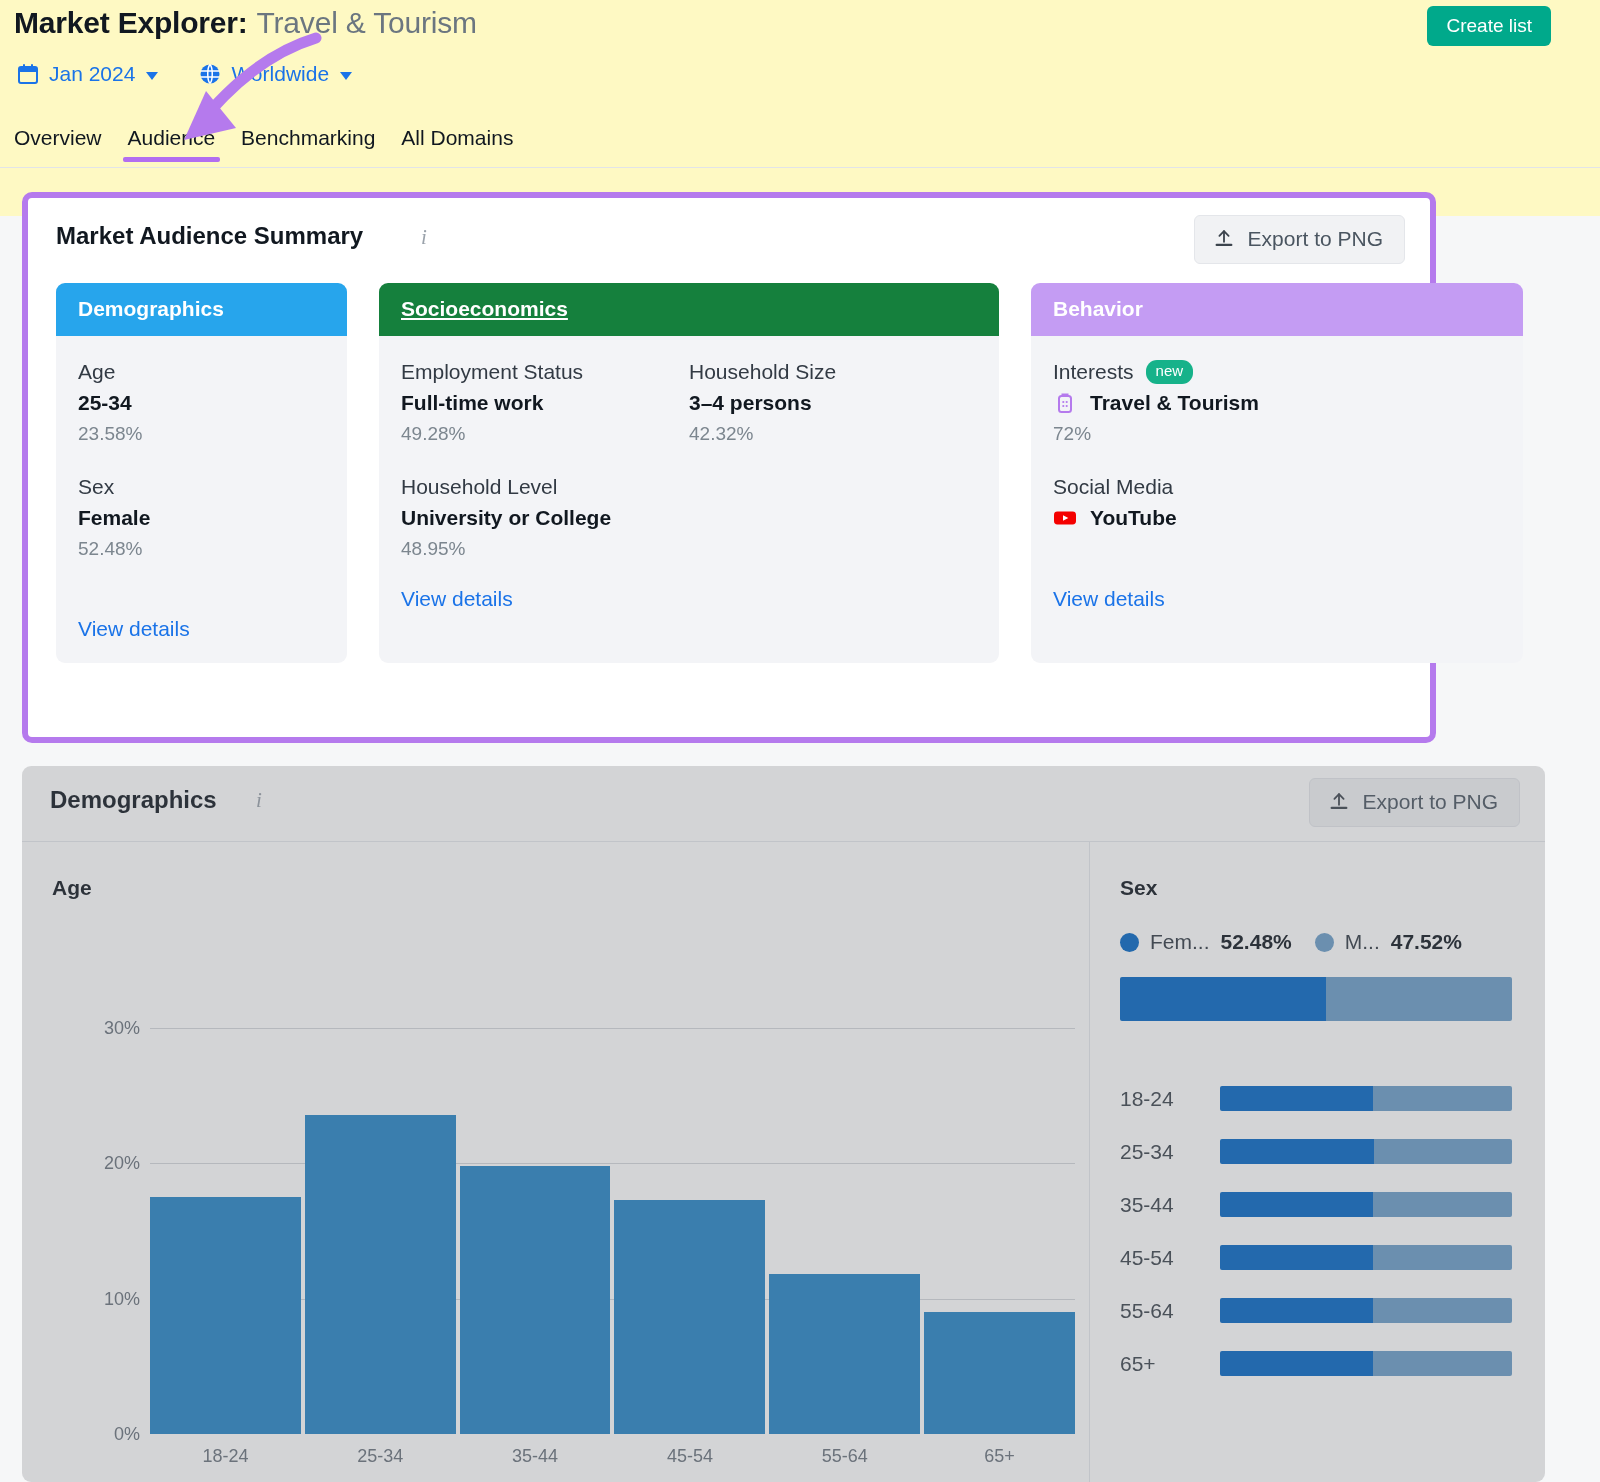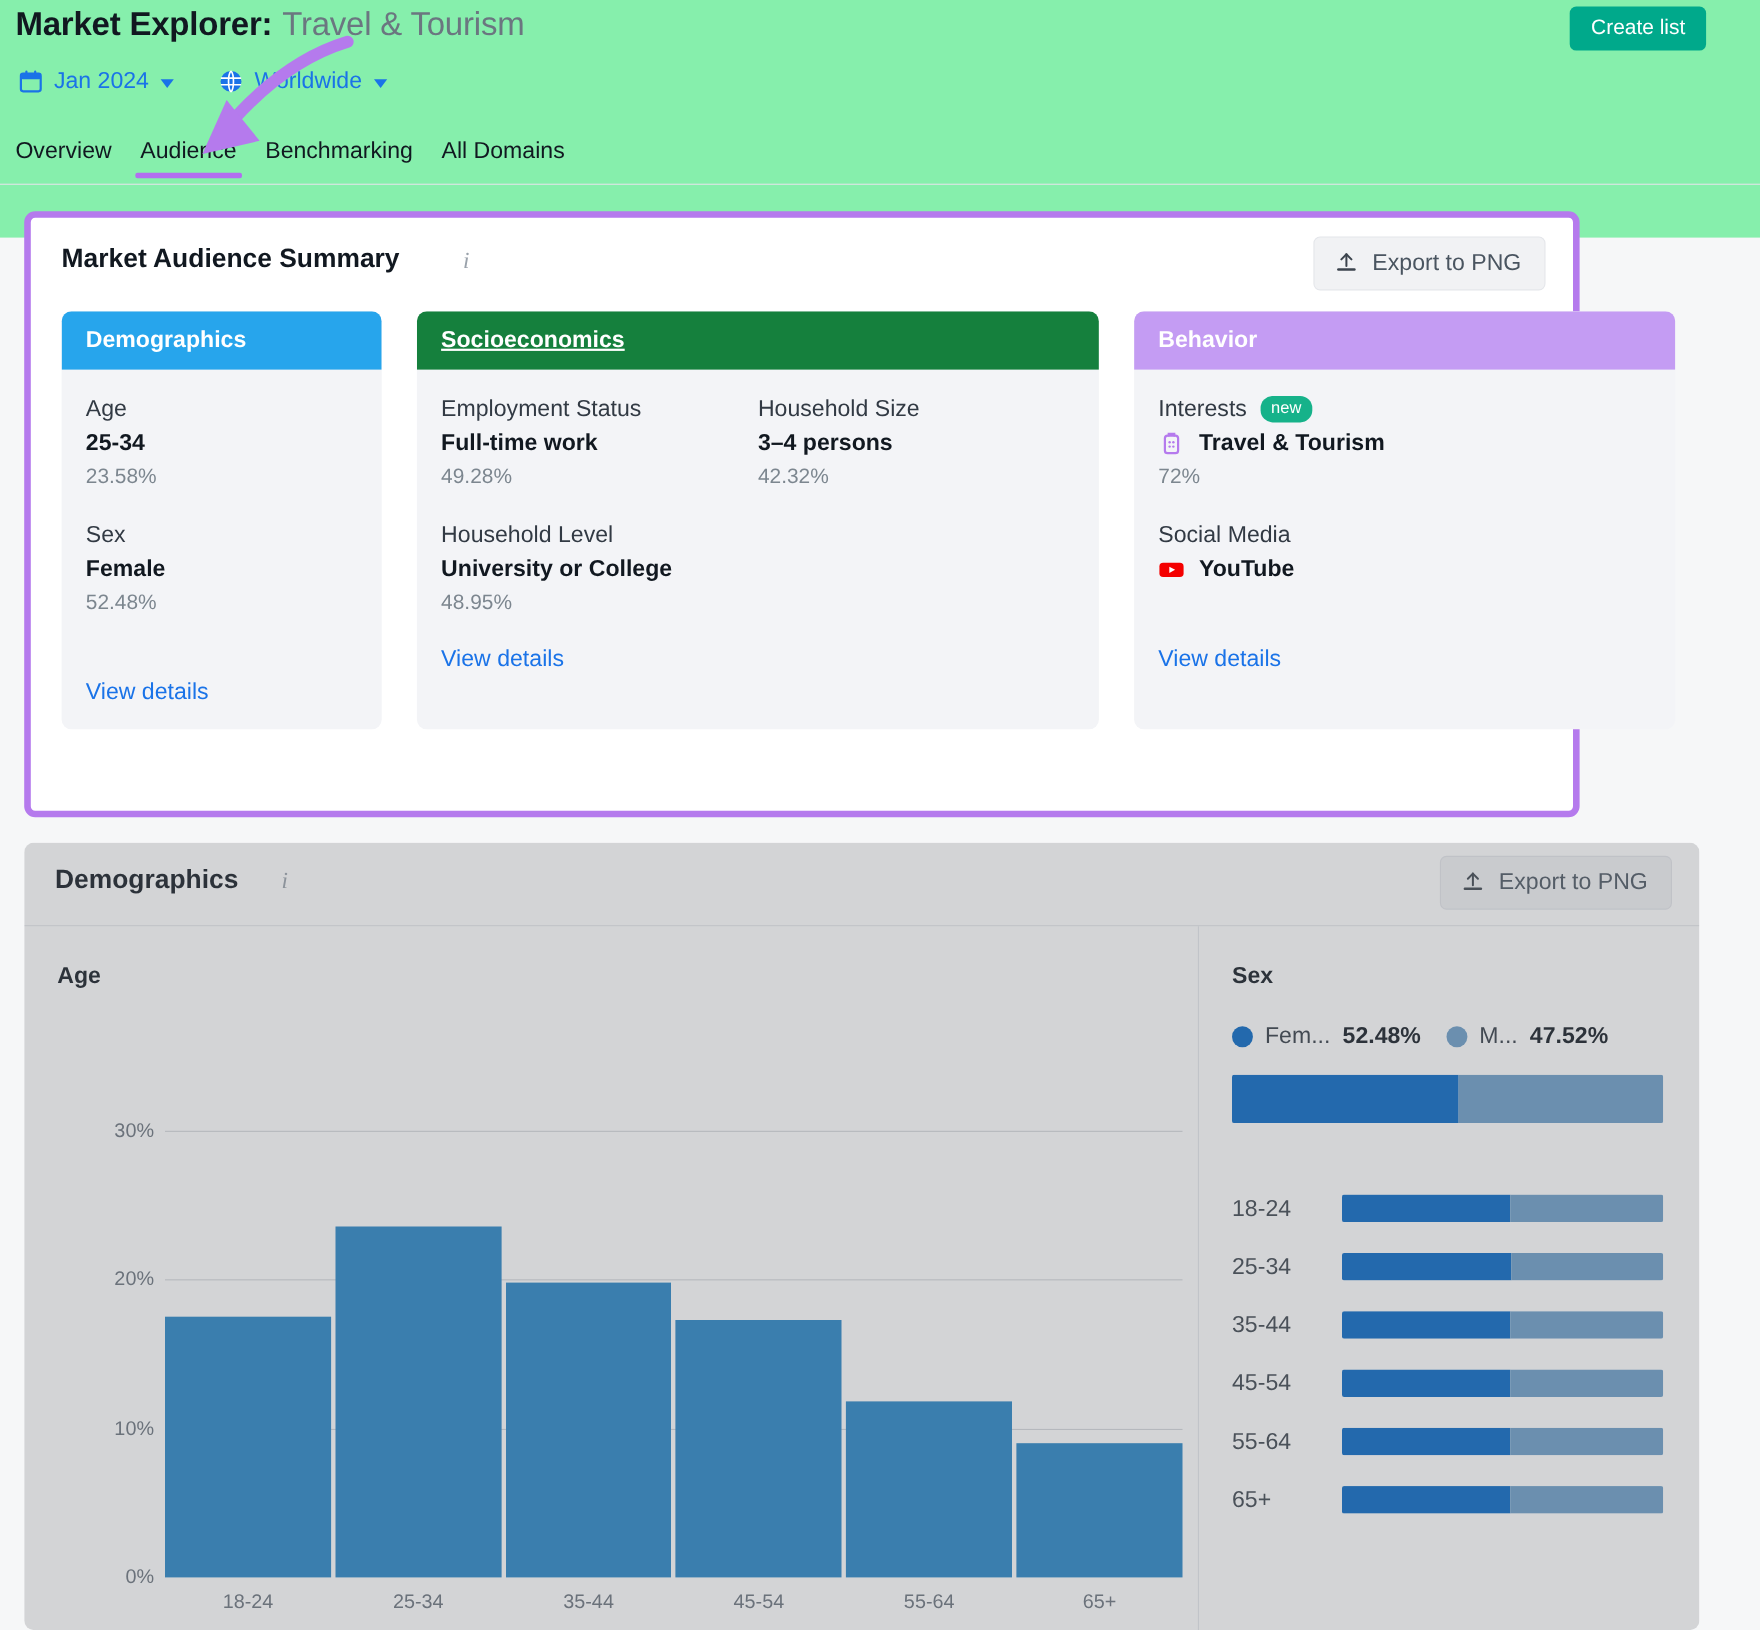--- a/index.html
+++ b/index.html
@@ -7,21 +7,21 @@
     width: 1600px; height: 1482px;
     font-family: "Liberation Sans", sans-serif;
     background: #ffffff;
     overflow: hidden;
   }
   .page { position: relative; width: 1600px; height: 1482px; background: #f6f7f8; }
 
   
   .header {
     position: absolute; left: 0; top: 0; width: 1600px; height: 216px;
-    background: #86efac;
+    background: #fef9c3;
   }
   .title-row { position: absolute; left: 14px; top: 6px; display: flex; align-items: baseline; }
   .title-strong { font-size: 30px; font-weight: 700; color: #111820; letter-spacing: -0.2px; }
   .title-light { font-size: 30px; font-weight: 400; color: #6b7680; margin-left: 9px; letter-spacing: -0.2px; }
 
   .create-list {
     position: absolute; right: 49px; top: 6px;
     background: #00A98B; color: #fff;
     font-size: 19px; font-weight: 500;
     border: none; border-radius: 6px;

